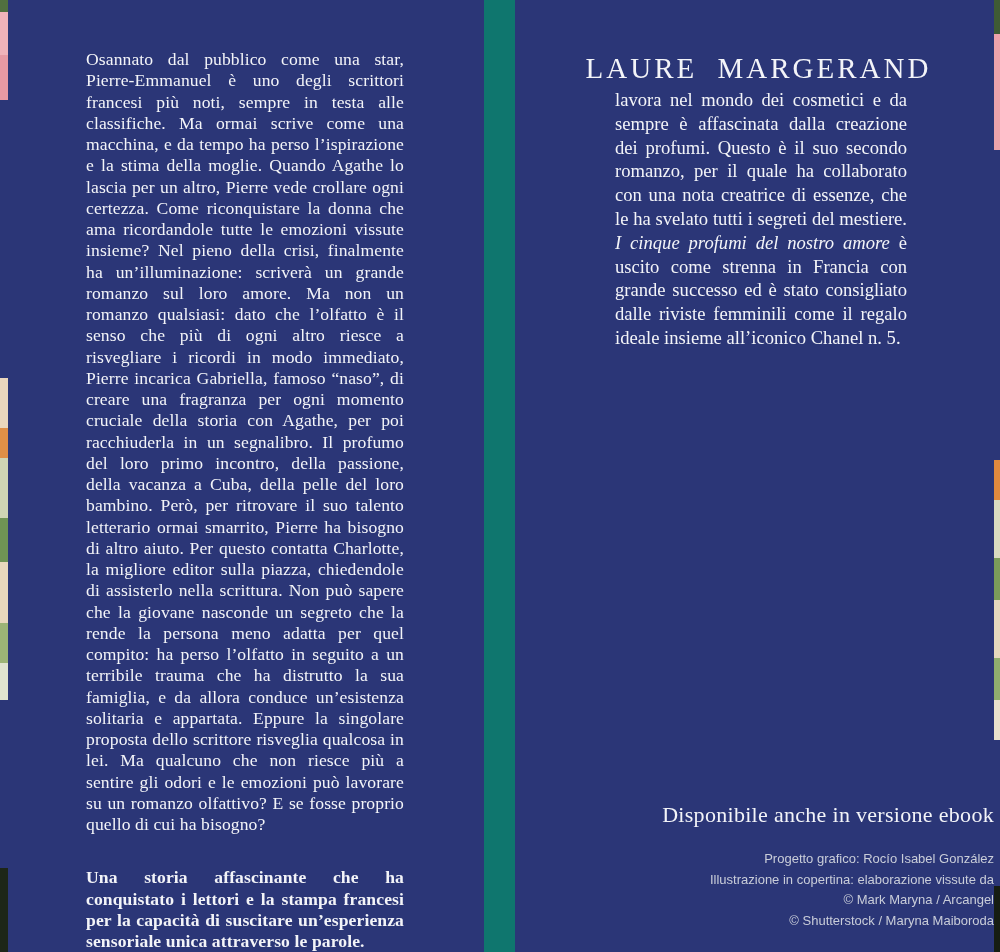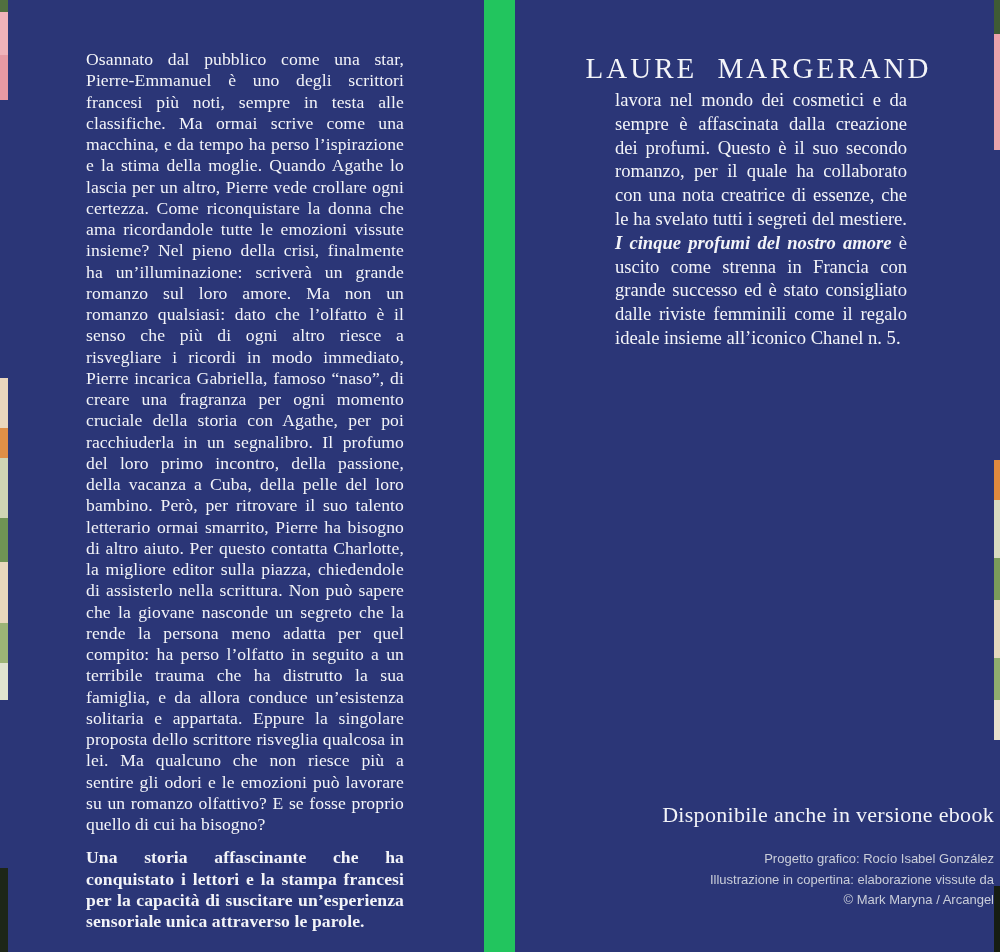--- a/index.html
+++ b/index.html
@@ -2,21 +2,21 @@
 <html lang="it"><head>
 <meta charset="utf-8">
 <style>
   html, body { margin: 0; padding: 0; }
   body {
     width: 1000px; height: 952px;
     background: #ffffff;
     font-family: "Liberation Serif", "DejaVu Serif", serif;
     overflow: hidden;
   }
-  .jacket { position: relative; width: 1000px; height: 952px; background: #22c55e; }
+  .jacket { position: relative; width: 1000px; height: 952px; background: #0f766e; }
 
   
   .edge-strip { position: absolute; top: 0; height: 952px; }
   .edge-strip.left {
     left: 0; width: 8px;
     background: linear-gradient(to bottom,
       #51703f 0px, #51703f 12px,
       #f0b3ba 12px, #f0b3ba 55px,
       #e79aa4 55px, #e79aa4 100px,
       #2b3677 100px, #2b3677 378px,
@@ -58,21 +58,21 @@
   .synopsis-block {
     position: absolute; top: 49px; left: 78px; width: 318px;
   }
   .synopsis {
     margin: 0;
     font-size: 17.6px; line-height: 21.25px;
     text-align: justify; text-justify: inter-word;
     letter-spacing: 0.1px;
   }
   .highlight {
-    margin: 12px 0 0 0;
+    margin: 32px 0 0 0;
     font-size: 17.6px; line-height: 21.25px;
     font-weight: bold;
     text-align: justify;
     letter-spacing: 0.1px;
   }
 
   
   .author-name {
     position: absolute; top: 48px; left: 0; width: 100%;
     margin: 4px;
@@ -80,21 +80,21 @@
     font-size: 29px; font-weight: normal;
     letter-spacing: 3px; word-spacing: 10px;
     white-space: nowrap;
   }
   .author-bio {
     position: absolute; top: 88px; left: 100px; width: 292px;
     margin: 0;
     font-size: 18.6px; line-height: 23.8px;
     text-align: justify; text-justify: inter-word;
   }
-  .author-bio .italic { font-style: italic; font-weight: bold; }
+  .author-bio .italic { font-style: italic; }
 
   .website-line {
     position: absolute; top: 770px; left: 0; width: 100%;
     text-align: center; font-size: 19px; letter-spacing: 0.5px;
   }
   .ebook-line {
     position: absolute; top: 802px; left: 0; width: 100%;
     text-align: right; font-size: 22px; letter-spacing: 0.3px;
   }
   .credits {
@@ -124,18 +124,19 @@
 
     <p class="author-bio"><span>lavora nel mondo dei cosmetici e da sempre è affascinata dalla creazione dei profumi. Questo è il suo secondo romanzo, per il quale ha collaborato con una nota creatrice di essenze, che le ha svelato tutti i segreti del mestiere. </span><span class="italic">I cinque profumi del nostro amore</span><span> è uscito come strenna in Francia con grande successo ed è stato consigliato dalle riviste femminili come il regalo ideale insieme all’iconico Chanel n. 5.</span></p>
 
 
     <div class="ebook-line">Disponibile anche in versione ebook</div>
 
     <div class="credits">
       <div>Progetto grafico: Rocío Isabel González</div>
       <div>Illustrazione in copertina: elaborazione vissute da</div>
       <div>© Mark Maryna / Arcangel</div>
+      <div>© Shutterstock / Maryna Maiboroda</div>
     </div>
   </section>
 
   <div class="edge-strip right"></div>
 
 </div>
 
 </body></html>

